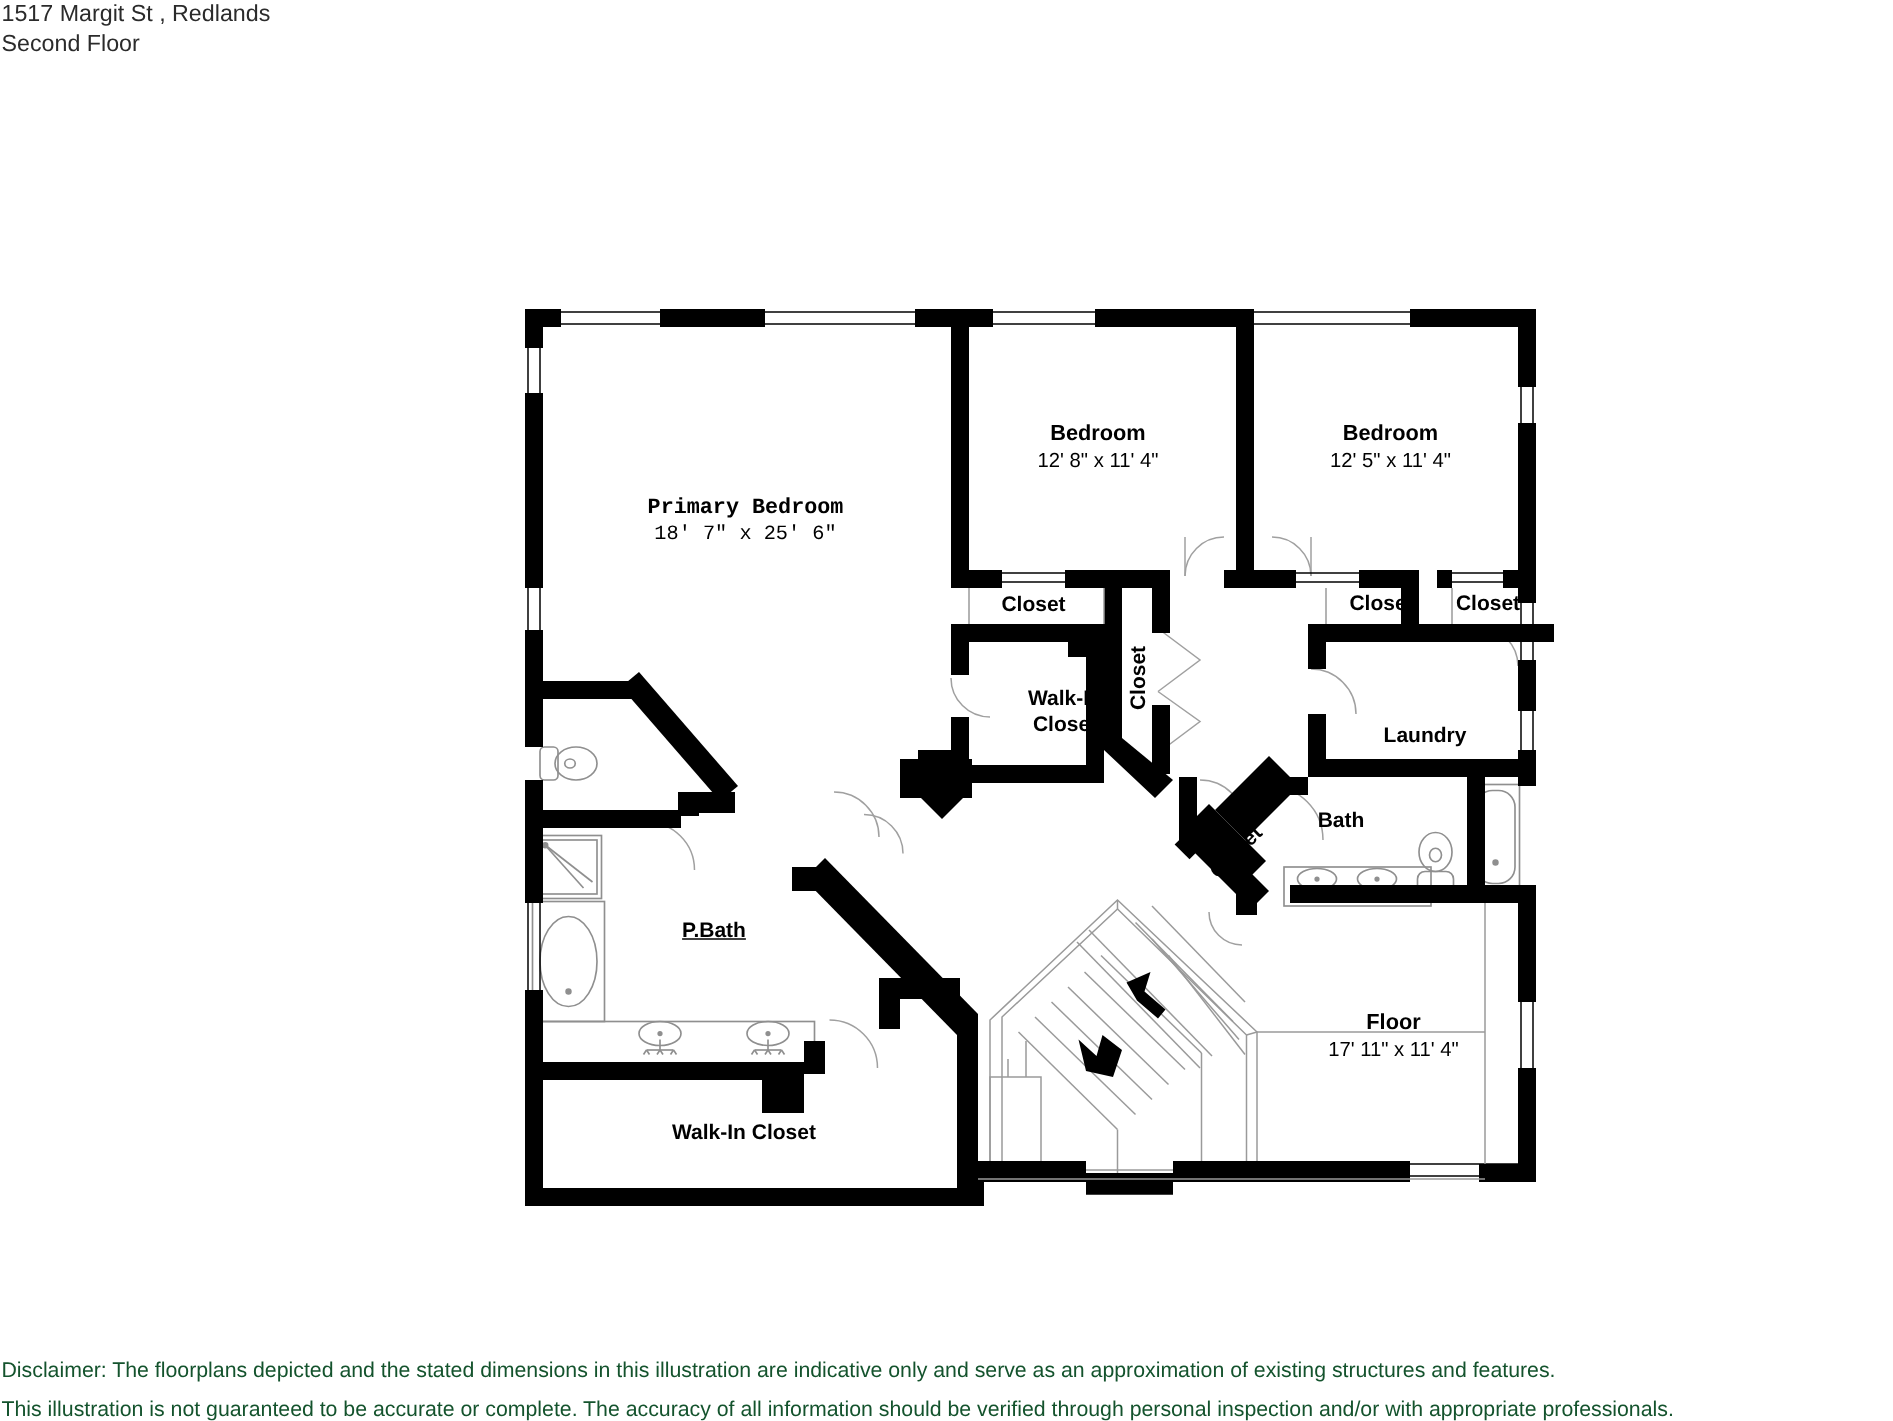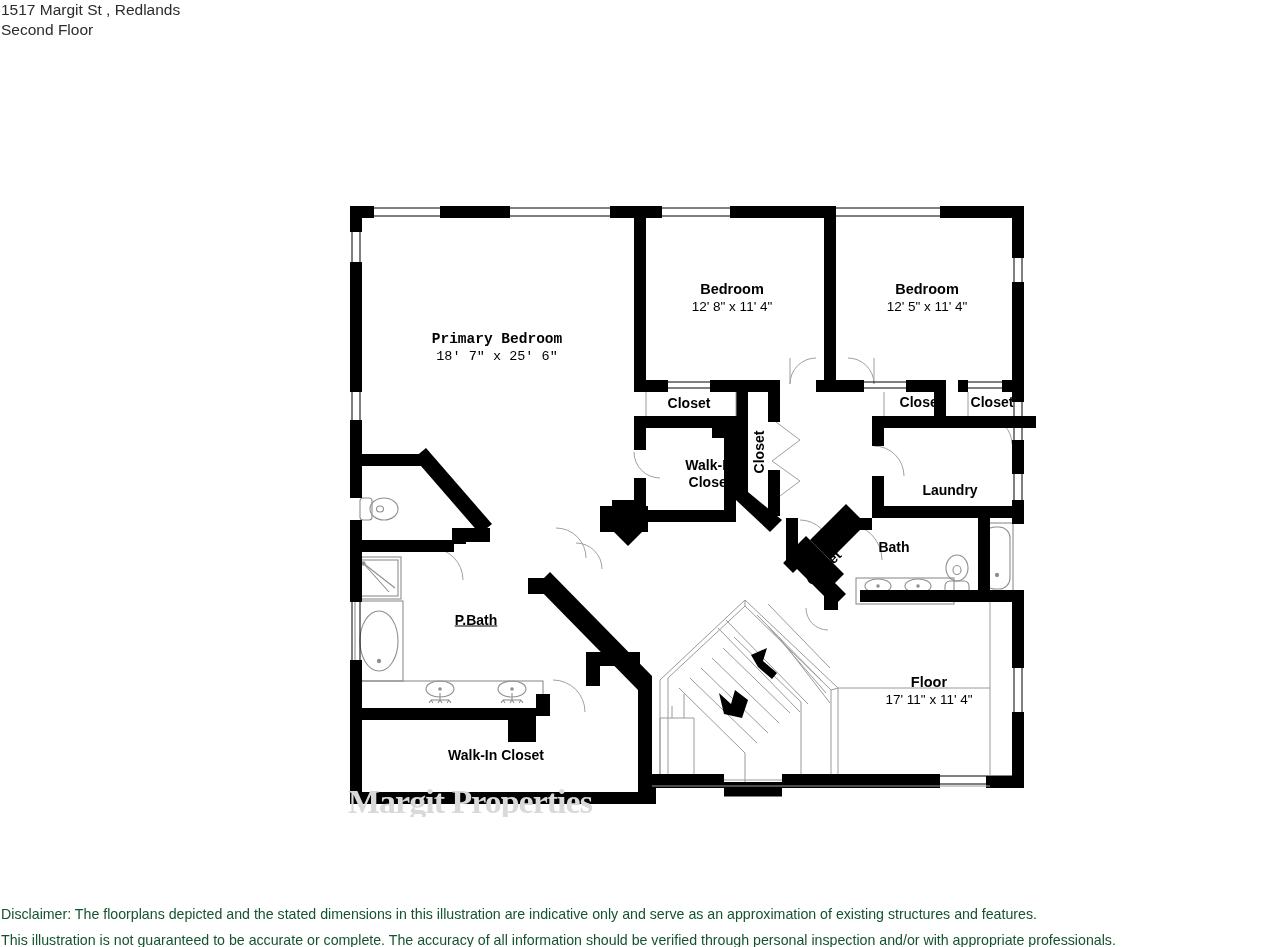--- a/index.html
+++ b/index.html
@@ -501,20 +501,19 @@
   </div>
 
   <div class="room-label label-sm" style="left:476px; top:620px;text-decoration:underline;">
     <div class="room-name">P.Bath</div>
   </div>
 
   <div class="room-label label-sm" style="left:496px; top:755px;">
     <div class="room-name">Walk-In Closet</div>
   </div>
 
-  <div id="watermark">Margit Properties</div>
 
 </div>
 
 <div id="disclaimer">
   <div class="disclaimer-line">Disclaimer: The floorplans depicted and the stated dimensions in this illustration are indicative only and serve as an approximation of existing structures and features.</div>
   <div class="disclaimer-line">This illustration is not guaranteed to be accurate or complete. The accuracy of all information should be verified through personal inspection and/or with appropriate professionals.</div>
 </div>
 
 </body></html>

